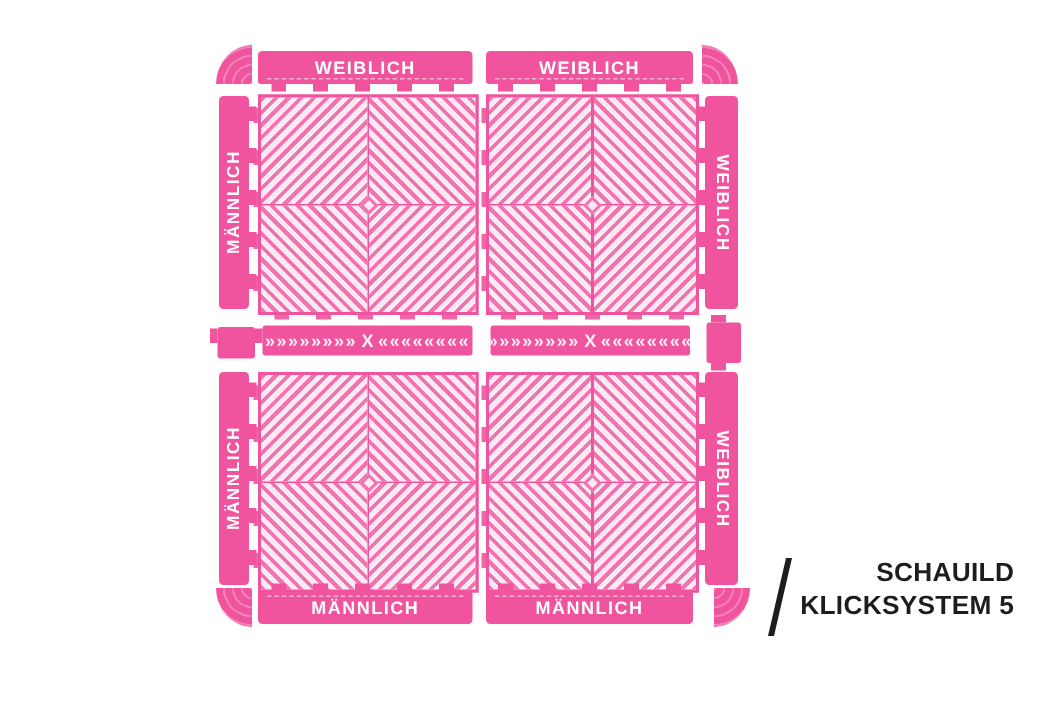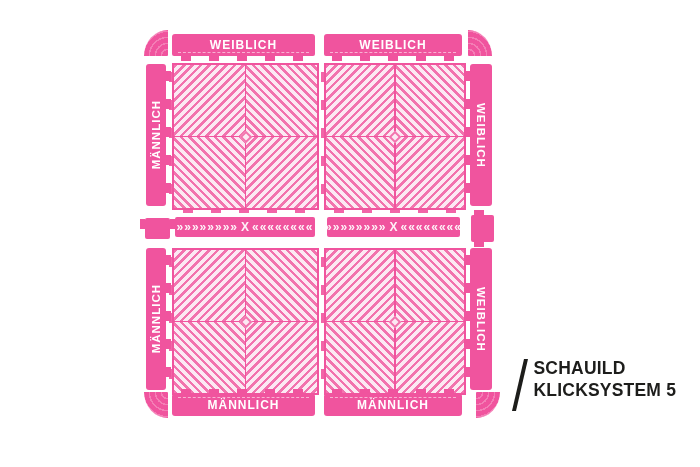--- a/index.html
+++ b/index.html
@@ -204,21 +204,21 @@
     <span class="dash"></span>
     <span>MÄNNLICH</span>
     <span class="tabs-h above"></span>
   </div>
   <div class="piece strip-h flip" style="left:324px;top:394px;width:138px;height:22px;">
     <span class="dash"></span>
     <span>MÄNNLICH</span>
     <span class="tabs-h above"></span>
   </div>
 
-  <div class="brand" style="left:512px;top:357px;">
+  <div class="brand" style="left:512px;top:370px;text-align:right;">
     <div class="brand-slash"></div>
     <div class="brand-text">
       <div>SCHAUILD</div>
       <div>KLICKSYSTEM 5</div>
     </div>
   </div>
 
 </div>
 
 </body></html>

